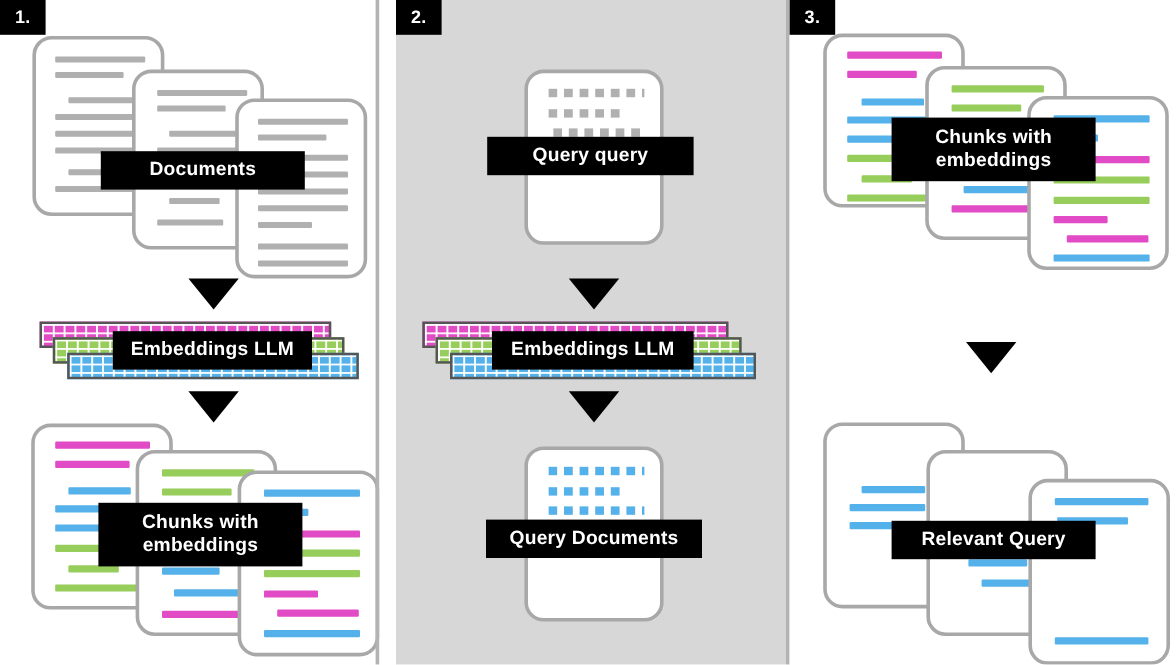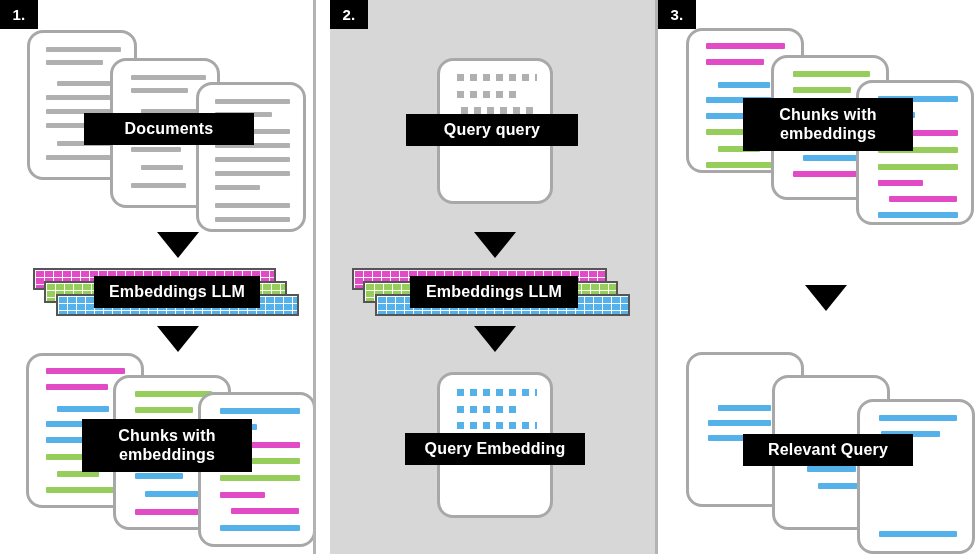--- a/index.html
+++ b/index.html
@@ -142,21 +142,21 @@
         <div class="ln" style="left:16px;top:27px;width:57px;height:5px;background:#b0b0b0;"></div>
         <div class="ln" style="left:16px;top:44px;width:75px;height:5px;background:#b0b0b0;"></div>
         <div class="ln" style="left:16px;top:58px;width:75px;height:5px;background:#b0b0b0;"></div>
         <div class="ln" style="left:16px;top:72px;width:75px;height:5px;background:#b0b0b0;"></div>
         <div class="ln" style="left:16px;top:86px;width:75px;height:5px;background:#b0b0b0;"></div>
         <div class="ln" style="left:16px;top:100px;width:45px;height:5px;background:#b0b0b0;"></div>
         <div class="ln" style="left:16px;top:118px;width:75px;height:5px;background:#b0b0b0;"></div>
         <div class="ln" style="left:16px;top:132px;width:75px;height:5px;background:#b0b0b0;"></div>
       </div>
 
-      <div class="ribbon" style="left:84px;top:113px;width:170px;height:32px;font-size:16px;">Documents</div>
+      <div class="ribbon" style="left:84px;top:126px;width:170px;height:32px;font-size:16px;">Documents</div>
     </div>
 
     <div class="arrow" style="left:157px;top:232px;"></div>
 
     <div class="matrix-stack" style="left:0px;top:0px;width:313px;height:554px;">
       <div class="matrix magenta" style="left:33px;top:268px;width:243px;height:22px;"></div>
       <div class="matrix green" style="left:44px;top:281px;width:243px;height:22px;"></div>
       <div class="matrix blue" style="left:56px;top:294px;width:243px;height:22px;"></div>
     </div>
     <div class="ribbon" style="left:94px;top:276px;width:166px;height:32px;font-size:16px;">Embeddings LLM</div>
@@ -228,21 +228,21 @@
     <div class="ribbon" style="left:80px;top:276px;width:168px;height:32px;font-size:16px;">Embeddings LLM</div>
 
     <div class="arrow" style="left:144px;top:326px;"></div>
 
     <div>
       <div class="card" style="left:107px;top:372px;width:116px;height:146px;">
         <div class="dotrow blue" style="left:17px;top:14px;width:80px;"></div>
         <div class="dotrow blue" style="left:17px;top:31px;width:62px;"></div>
         <div class="dotrow blue" style="left:17px;top:47px;width:80px;"></div>
       </div>
-      <div class="ribbon" style="left:75px;top:433px;width:180px;height:32px;font-size:16px;">Query Embedding</div>
+      <div class="ribbon" style="left:75px;top:433px;width:180px;height:32px;font-size:16px;">Query Documents</div>
     </div>
   </div>
 
   <div id="panel-divider-2"></div>
 
   <div class="panel" id="panel-3">
 
     <div class="badge">3.</div>
 
     <div>

